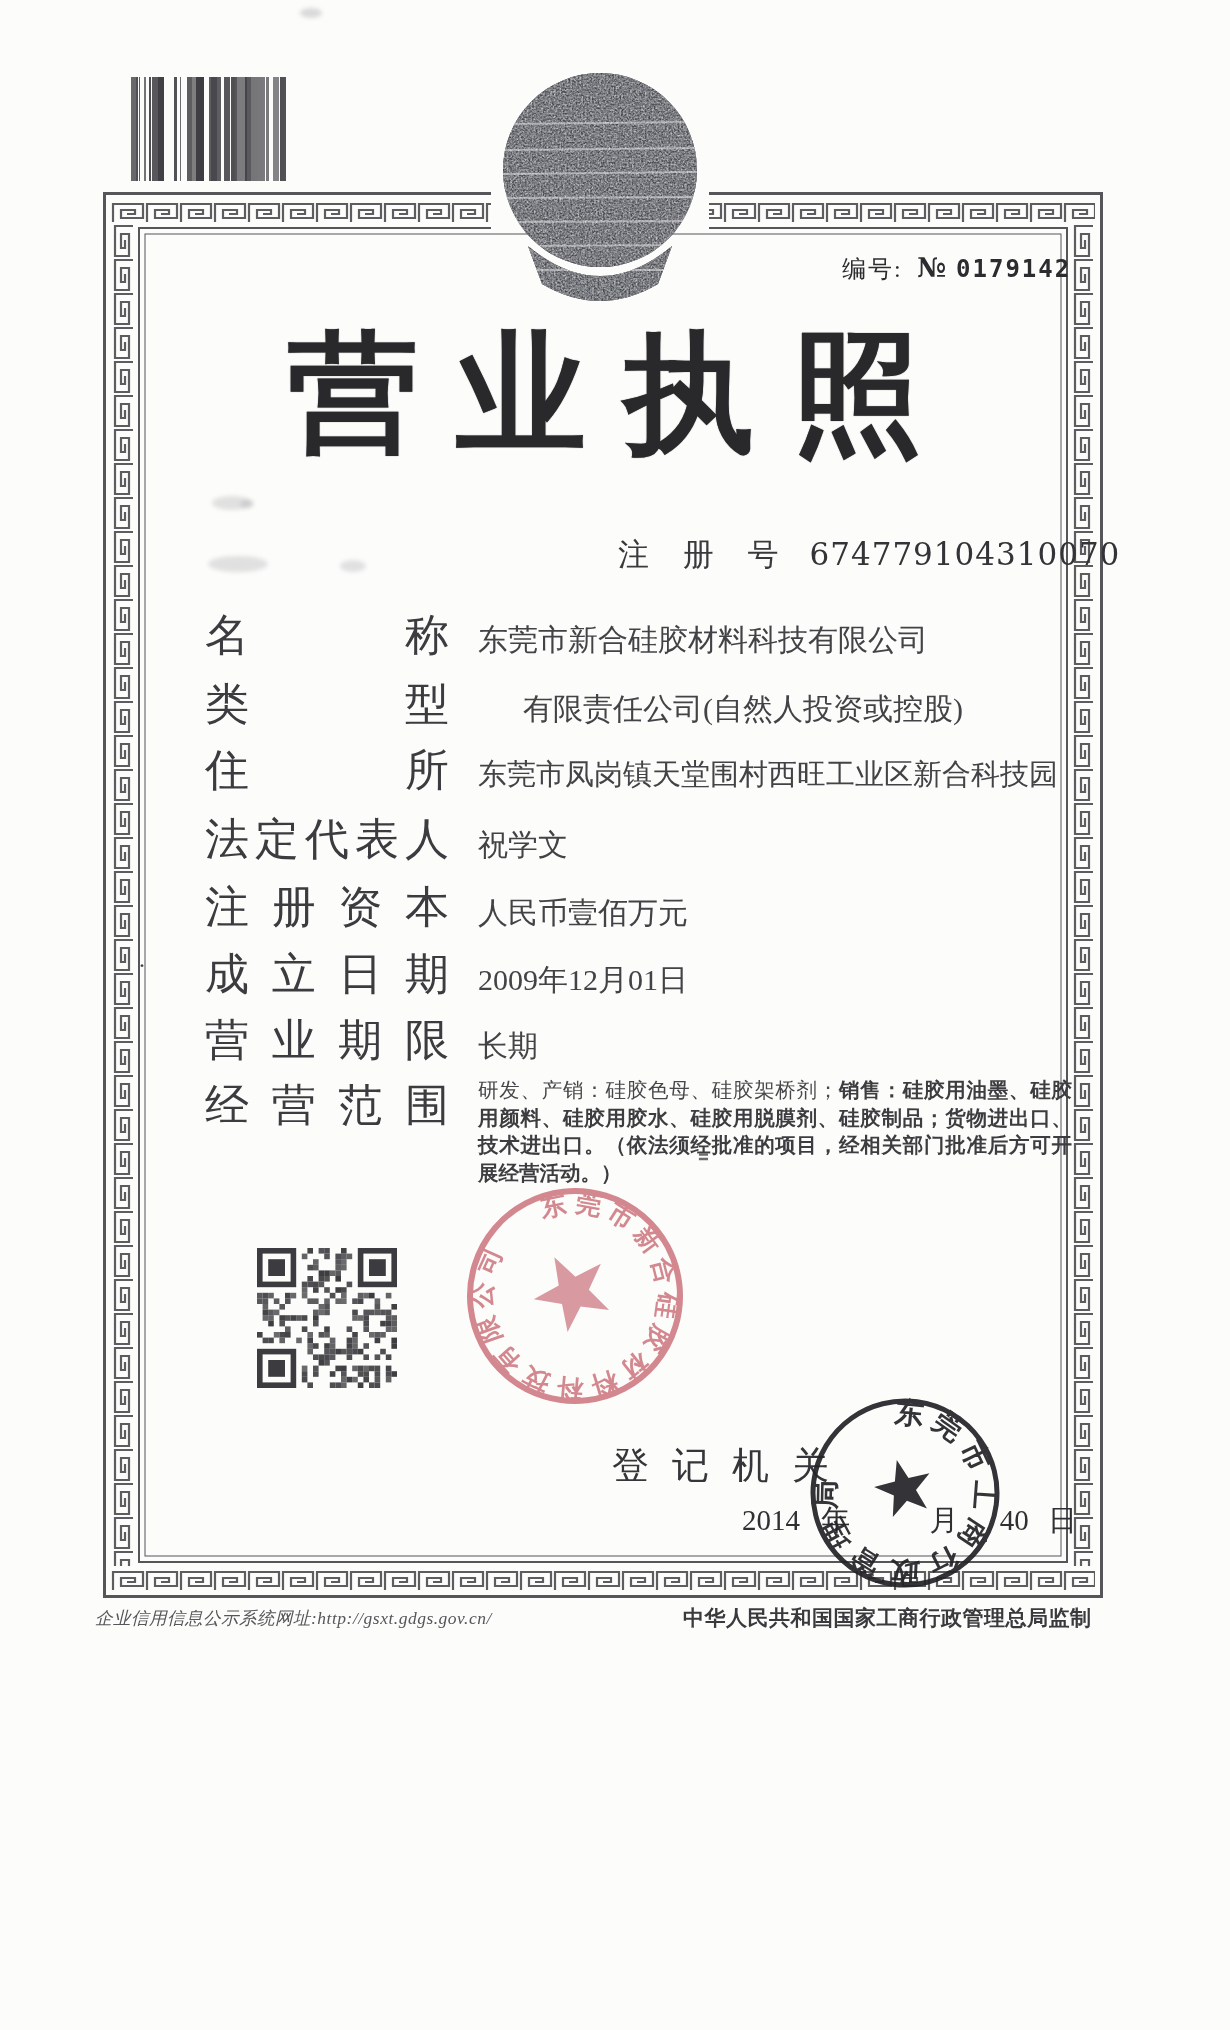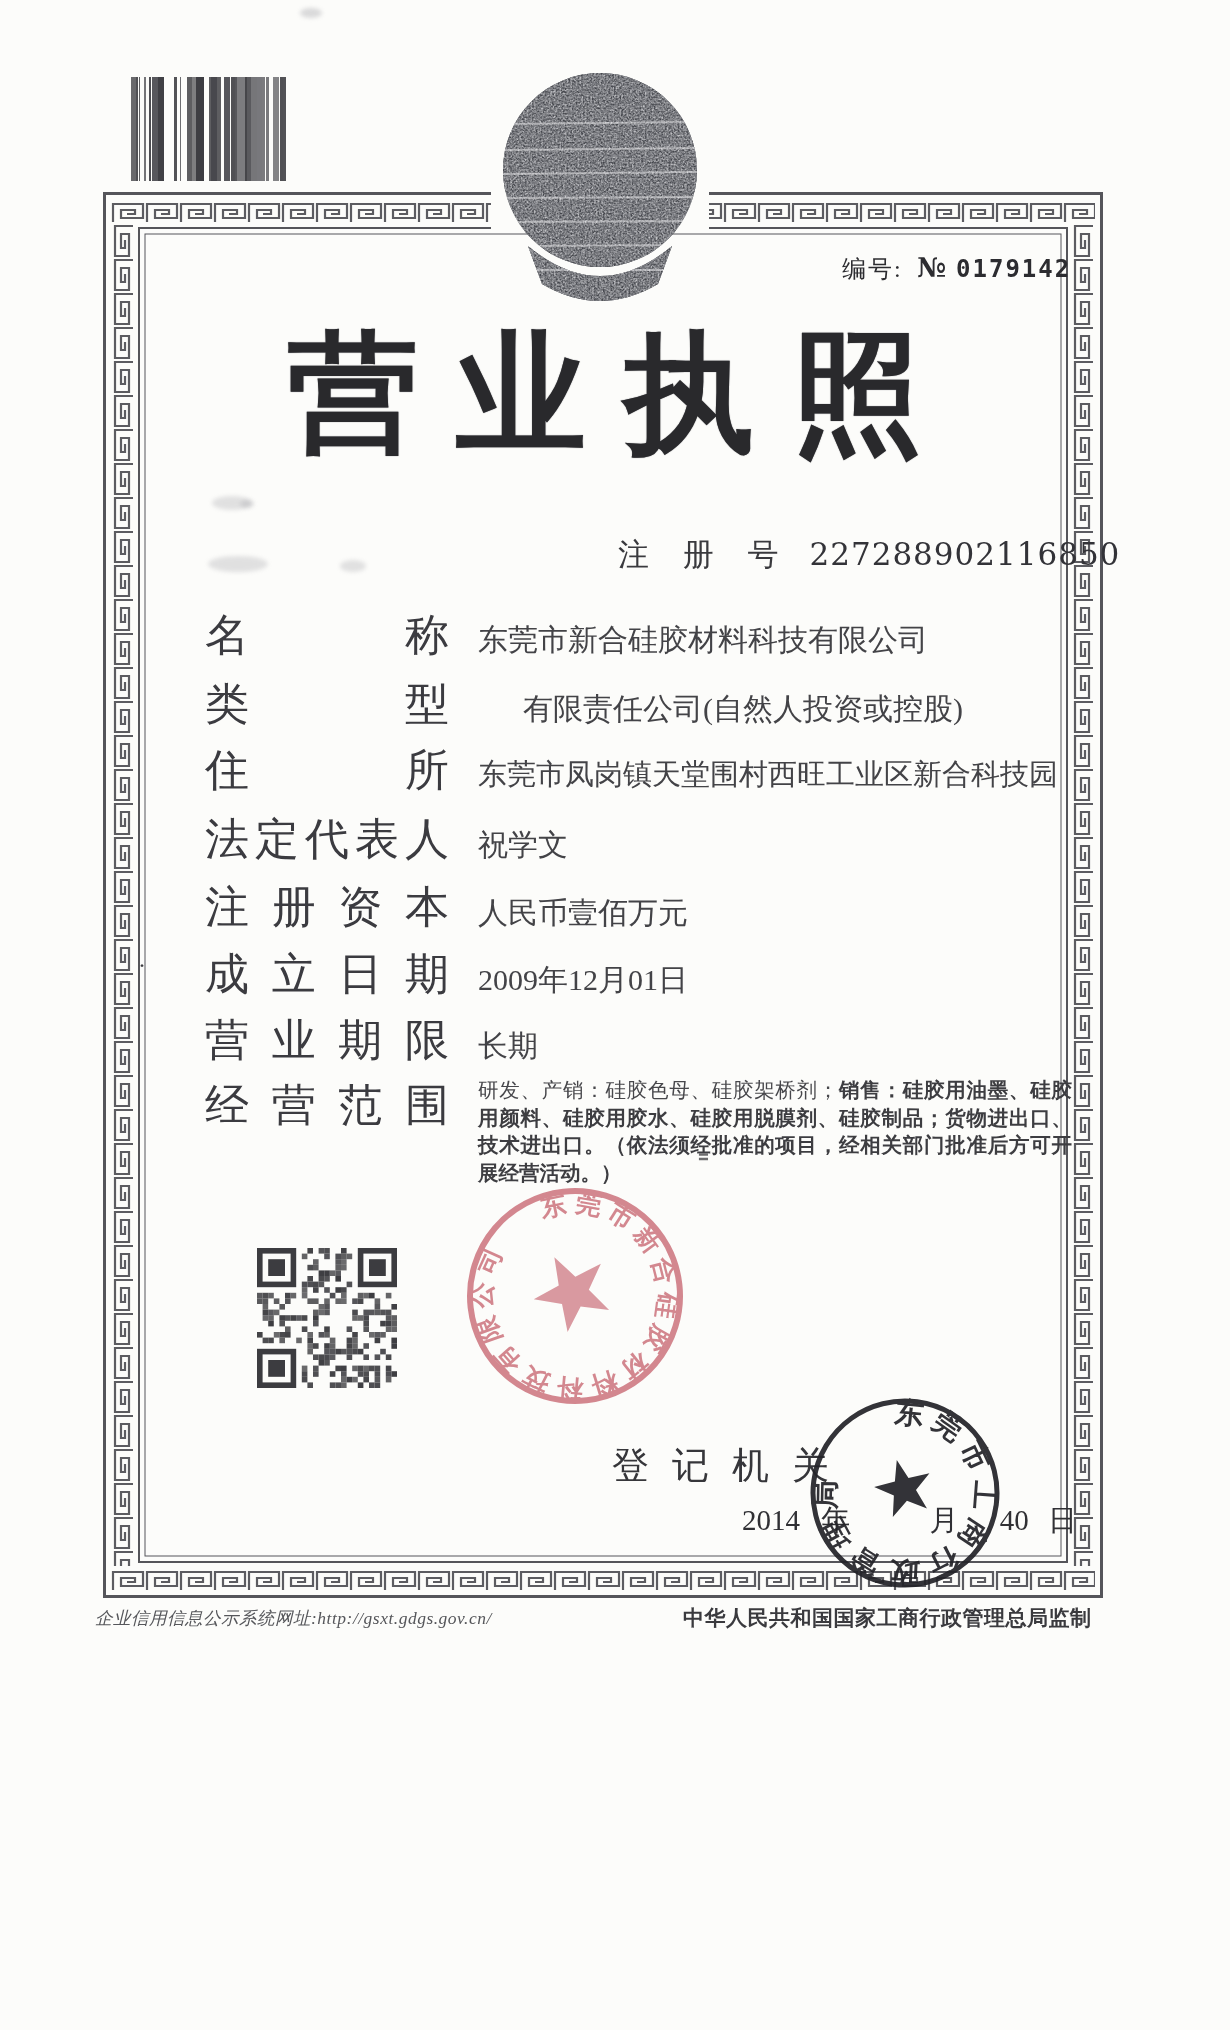--- a/index.html
+++ b/index.html
@@ -149,21 +149,21 @@
   </svg>
 
   <div class="abs serial">
     <span>编号:</span><span class="nomark">№</span><span class="num">0179142</span>
   </div>
 
   <div class="abs title">营业执照</div>
 
   <div class="abs regline">
     <span class="rlabel">注 册 号</span>
-    <span class="rnum">227288902116850</span>
+    <span class="rnum">674779104310070</span>
   </div>
 
   <div class="flabel" style="top:612px;">
     <span>名</span>
       <span>称</span>
   </div>
   <div class="fvalue" style="top:622px;">东莞市新合硅胶材料科技有限公司</div>
 
   <div class="flabel" style="top:681px;">
     <span>类</span>

